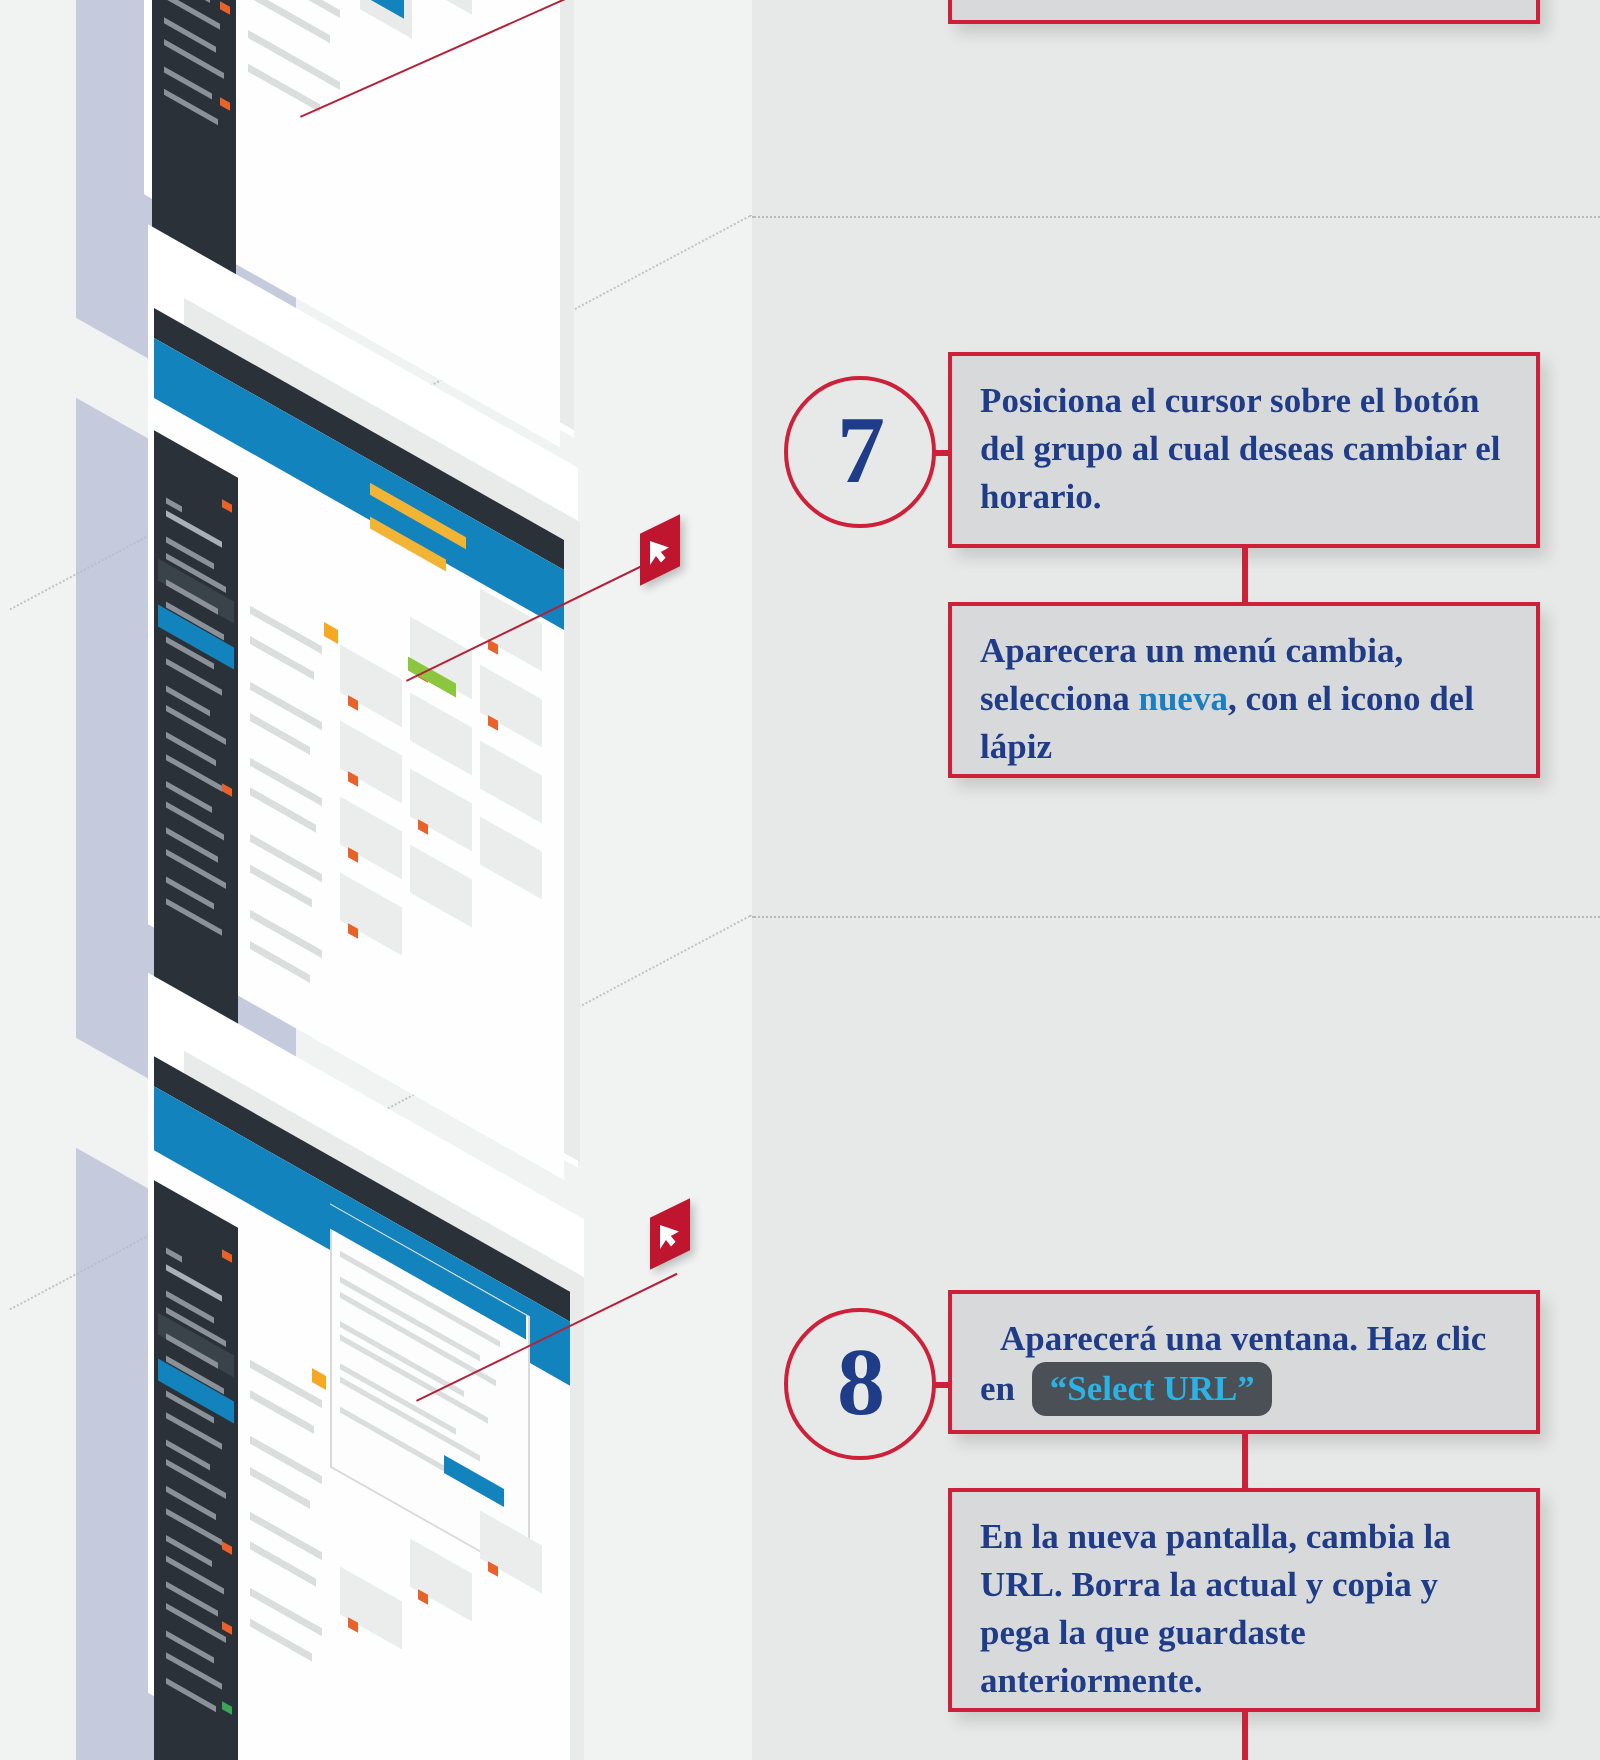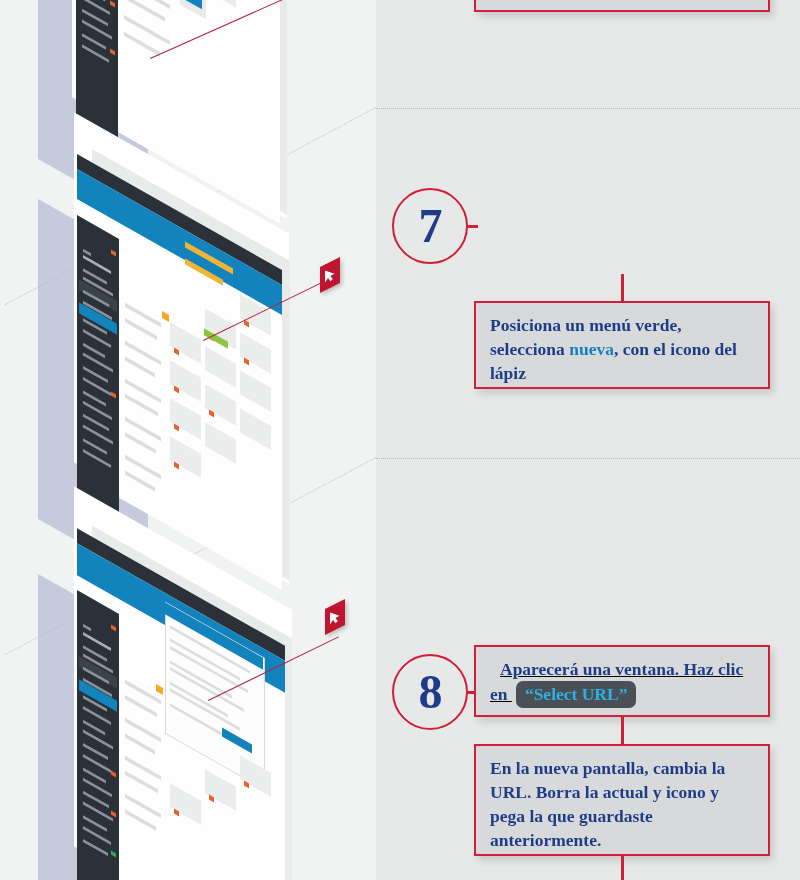--- a/index.html
+++ b/index.html
@@ -374,37 +374,40 @@
 
   <div class="callout" style="left:474px; top:-38px; width:296px; height:50px; padding-top:8px;">
     
   </div>
 
   <div class="step-circle" style="left:392px; top:188px;">
     <span>7</span>
   </div>
   <div class="step-stub" style="left:466px; top:225px; width:12px;"></div>
 
+  <div class="callout" style="left:474px; top:176px; width:296px; height:98px;">
+    <p>Posiciona el cursor sobre el botón del grupo al cual deseas cambiar el horario.</p>
+  </div>
 
   <div class="connector" style="left:621px; top:274px; height:28px;"></div>
 
   <div class="callout" style="left:474px; top:301px; width:296px; height:88px;">
-    <p><span>Posiciona un menú verde, selecciona </span><span class="accent-blue">nueva</span><span>, con el icono del lápiz</span></p>
+    <p><span>Aparecera un menú cambia, selecciona </span><span class="accent-blue">nueva</span><span>, con el icono del lápiz</span></p>
   </div>
 
   <div class="step-circle" style="left:392px; top:654px;">
     <span>8</span>
   </div>
   <div class="step-stub" style="left:466px; top:691px; width:12px;"></div>
 
-  <div class="callout" style="left:474px; top:645px; width:296px; height:72px;text-decoration:underline;">
+  <div class="callout" style="left:474px; top:645px; width:296px; height:72px;">
     <p><span class="indent"></span><span>Aparecerá una ventana. Haz clic en </span><span class="badge-url">“Select URL”</span></p>
   </div>
 
   <div class="connector" style="left:621px; top:717px; height:28px;"></div>
 
   <div class="callout" style="left:474px; top:744px; width:296px; height:112px;">
-    <p>En la nueva pantalla, cambia la URL. Borra la actual y icono y pega la que guardaste anteriormente.</p>
+    <p>En la nueva pantalla, cambia la URL. Borra la actual y copia y pega la que guardaste anteriormente.</p>
   </div>
 
   <div class="connector" style="left:621px; top:856px; height:24px;"></div>
 
 </div>
 
 </body></html>

